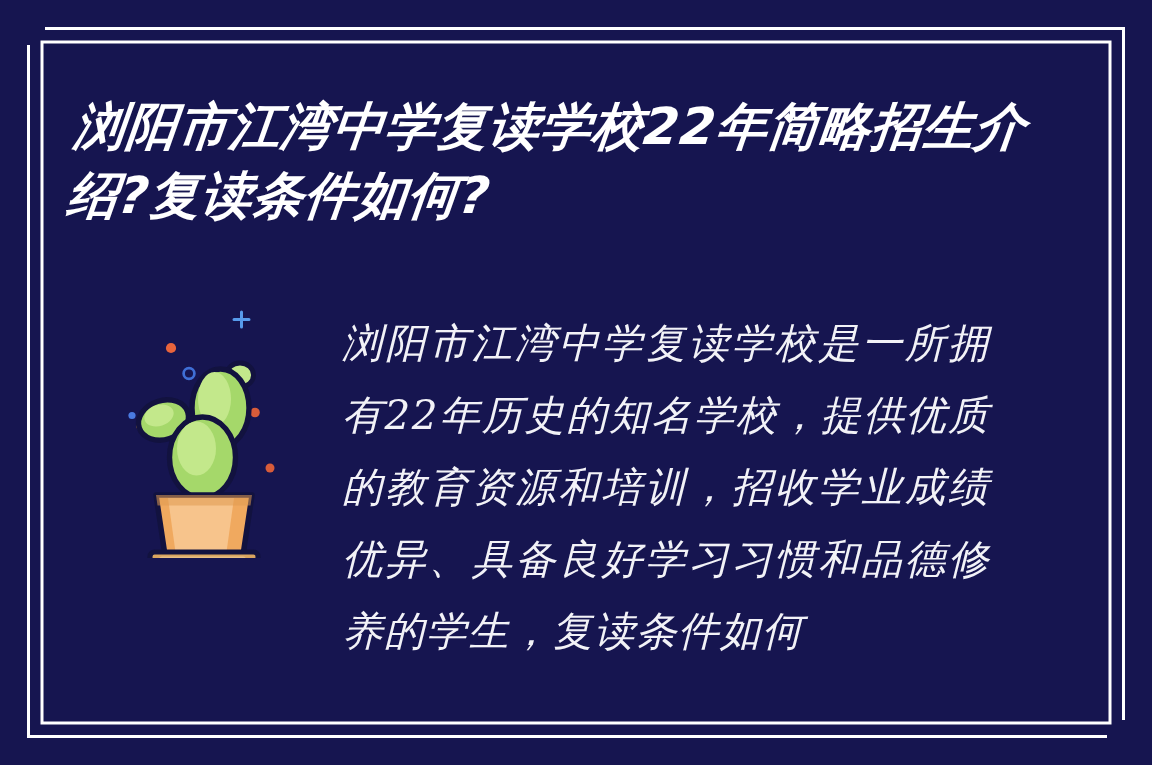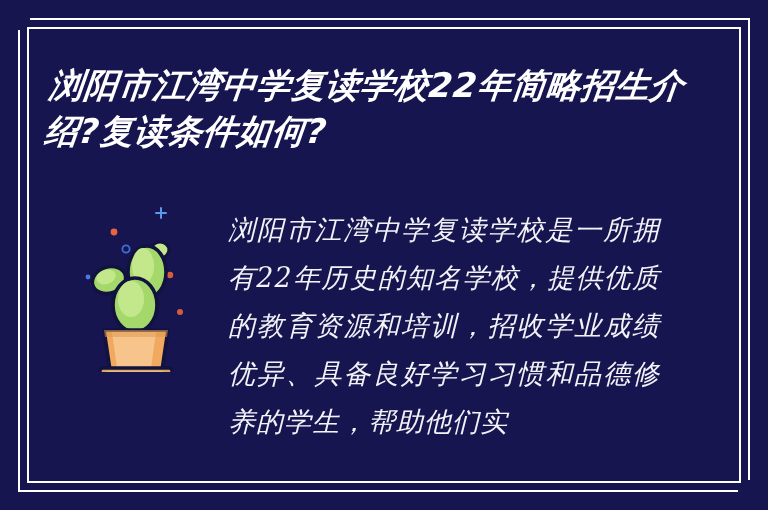--- a/index.html
+++ b/index.html
@@ -137,15 +137,15 @@
       <path d="M50 140 L94 140 L89 176 L55 176 Z" fill="#f7c48c"></path>
       <path d="M42 138 L106 138 L105 145 L43 145 Z" fill="#e09a50" opacity="0.55"></path>
 
       <rect x="38" y="176" width="72" height="14" rx="3" fill="#d9a55f" stroke="#12123f" stroke-width="3.4"></rect>
       <rect x="44" y="179" width="58" height="6" rx="2" fill="#e8be84"></rect>
 
       <line x1="6" y1="185" x2="146" y2="185" stroke="#0a0a2e" stroke-width="3"></line>
     </svg>
   </div>
 
-  <div class="body-copy">浏阳市江湾中学复读学校是一所拥有22年历史的知名学校，提供优质的教育资源和培训，招收学业成绩优异、具备良好学习习惯和品德修养的学生，帮助他们实</div>
+  <div class="body-copy">浏阳市江湾中学复读学校是一所拥有22年历史的知名学校，提供优质的教育资源和培训，招收学业成绩优异、具备良好学习习惯和品德修养的学生，复读条件如何</div>
 
 </div>
 
 </body></html>

